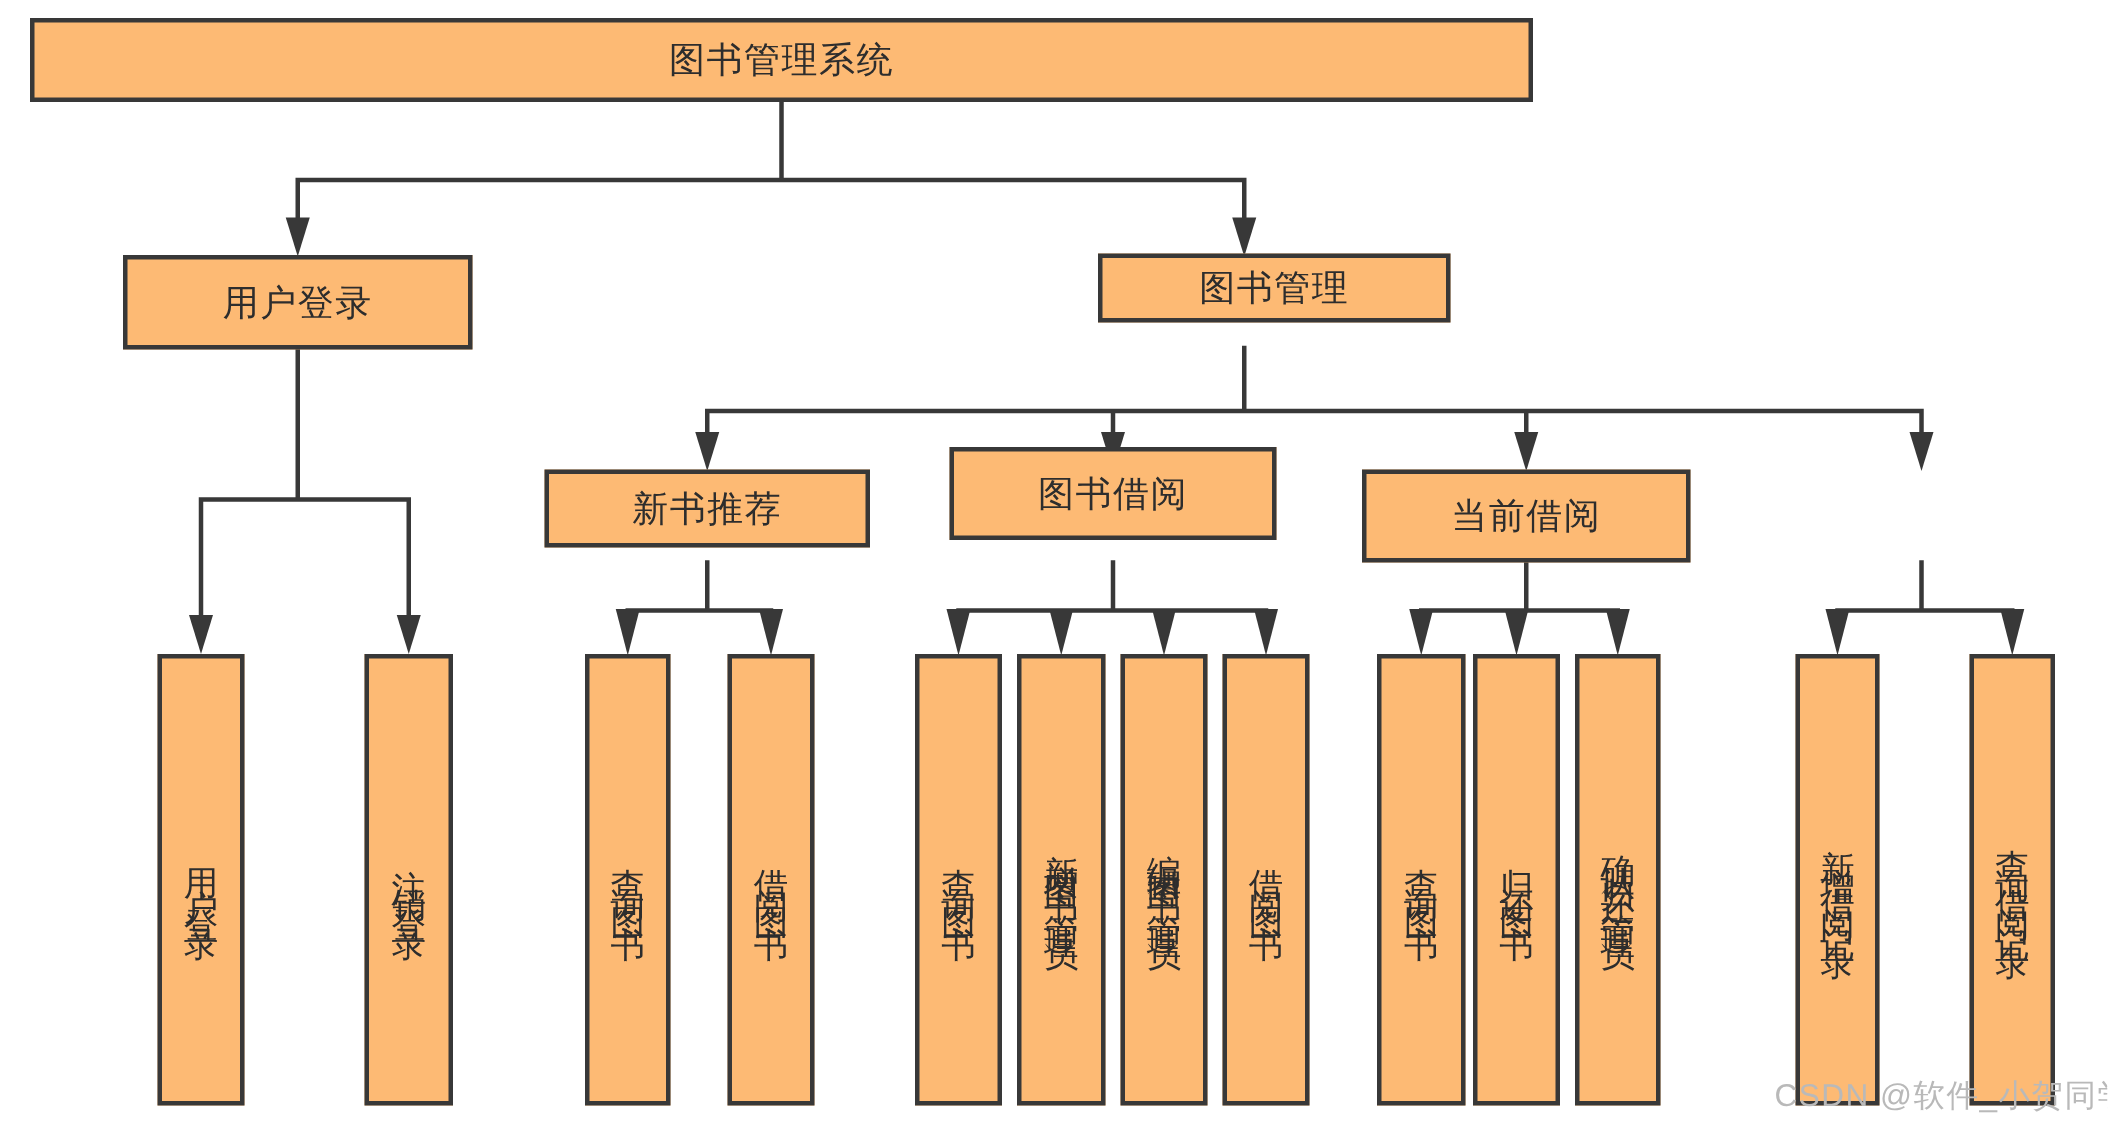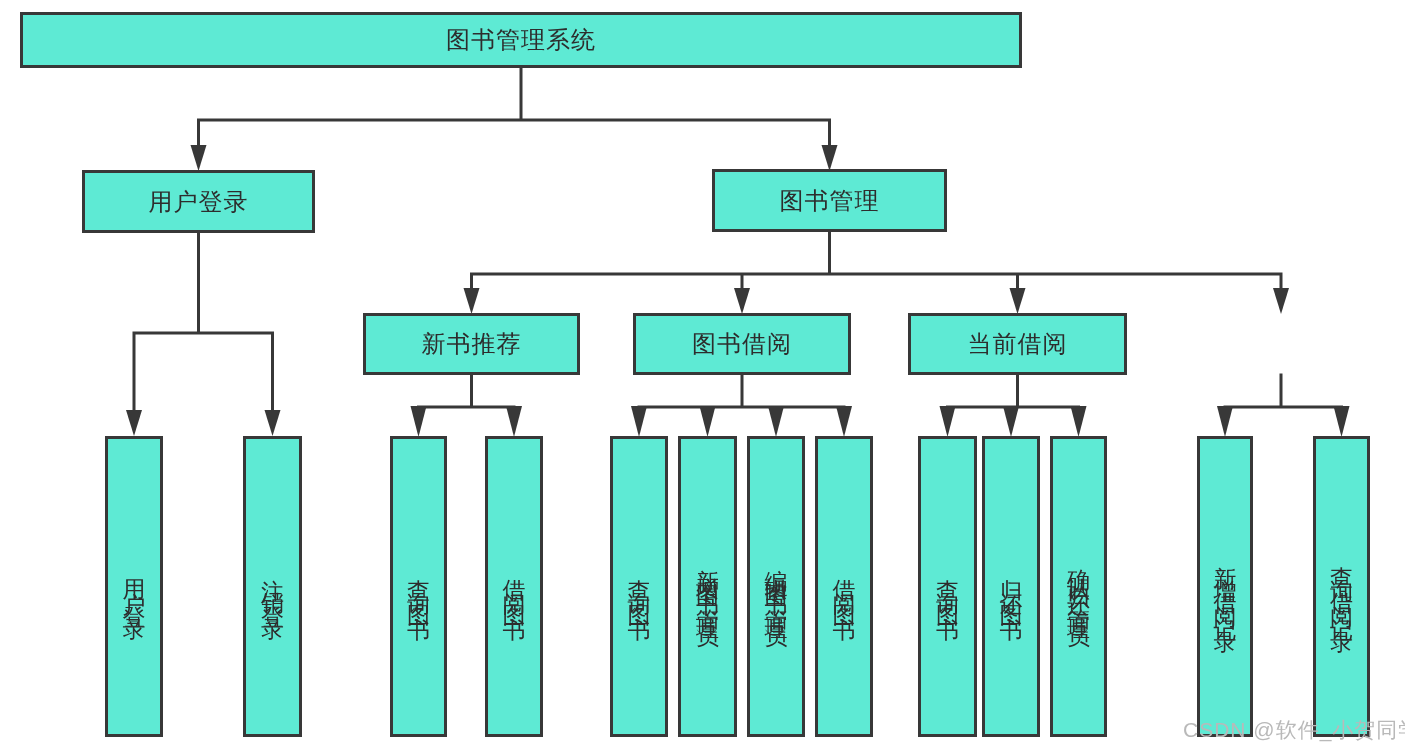--- a/index.html
+++ b/index.html
@@ -13,21 +13,21 @@
   }
   svg.connectors {
     position: absolute;
     left: 0; top: 0;
     width: 1405px; height: 747px;
     z-index: 0;
   }
   .box {
     position: absolute;
     box-sizing: border-box;
-    background: #5eead4;
+    background: #fdba74;
     border: 3px solid #383838;
     color: #2d2d2d;
     display: flex;
     align-items: center;
     justify-content: center;
     z-index: 1;
   }
   .hbox {
     font-size: 24px;
     letter-spacing: 1px;
@@ -104,24 +104,24 @@
     <g>
       <path d="M1281,375 V407 M1225,407 H1341.5"></path>
       <polygon points="1217,406 1233,406 1225,437" fill="#383838" stroke="none"></polygon>
       <polygon points="1333.5,406 1349.5,406 1341.5,437" fill="#383838" stroke="none"></polygon>
     </g>
   </svg>
 
   <div class="box hbox" style="left:20px; top:12px; width:1002px; height:56px;">图书管理系统</div>
 
   <div class="box hbox" style="left:82px; top:170px; width:233px; height:63px;">用户登录</div>
-  <div class="box hbox" style="left:712px; top:169px; width:235px; height:63px;">图书管理</div>
+  <div class="box hbox" style="left:732px; top:169px; width:235px; height:46px;">图书管理</div>
 
-  <div class="box hbox" style="left:363px; top:313px; width:217px; height:62px;">新书推荐</div>
-  <div class="box hbox" style="left:633px; top:313px; width:218px; height:62px;">图书借阅</div>
+  <div class="box hbox" style="left:363px; top:313px; width:217px; height:52px;">新书推荐</div>
+  <div class="box hbox" style="left:633px; top:298px; width:218px; height:62px;">图书借阅</div>
   <div class="box hbox" style="left:908px; top:313px; width:219px; height:62px;font-family:Liberation Mono, monospace;">当前借阅</div>
 
   <div class="box vbox" style="left:105px; top:436px; width:58px; height:301px;">用户登录</div>
   <div class="box vbox" style="left:243px; top:436px; width:59px; height:301px;">注销登录</div>
 
   <div class="box vbox" style="left:390px; top:436px; width:57px; height:301px;">查询图书</div>
   <div class="box vbox" style="left:485px; top:436px; width:58px; height:301px;">借阅图书</div>
 
   <div class="box vbox" style="left:610px; top:436px; width:58px; height:301px;">查询图书</div>
   <div class="box vbox long" style="left:678px; top:436px; width:59px; height:301px;">新增图书（管理员）</div>

